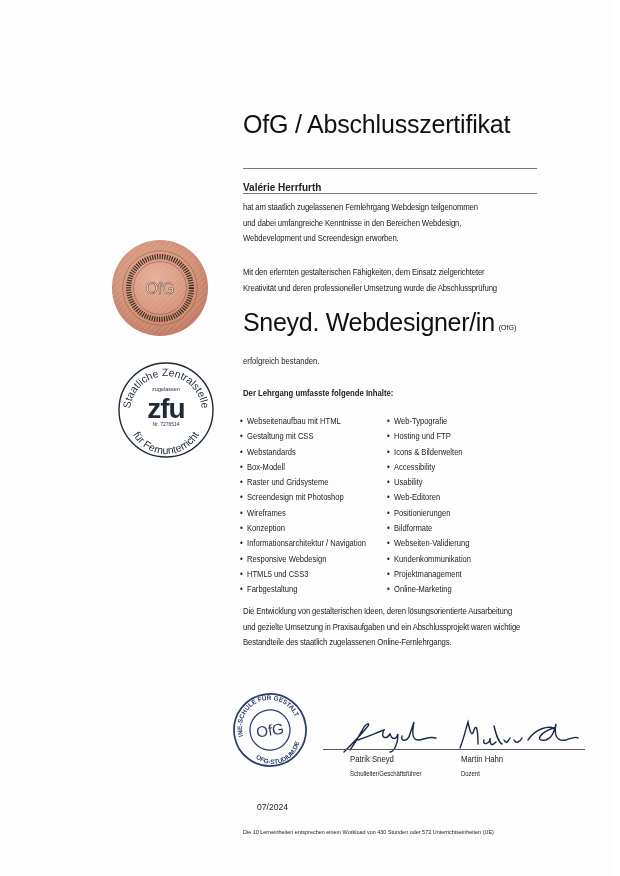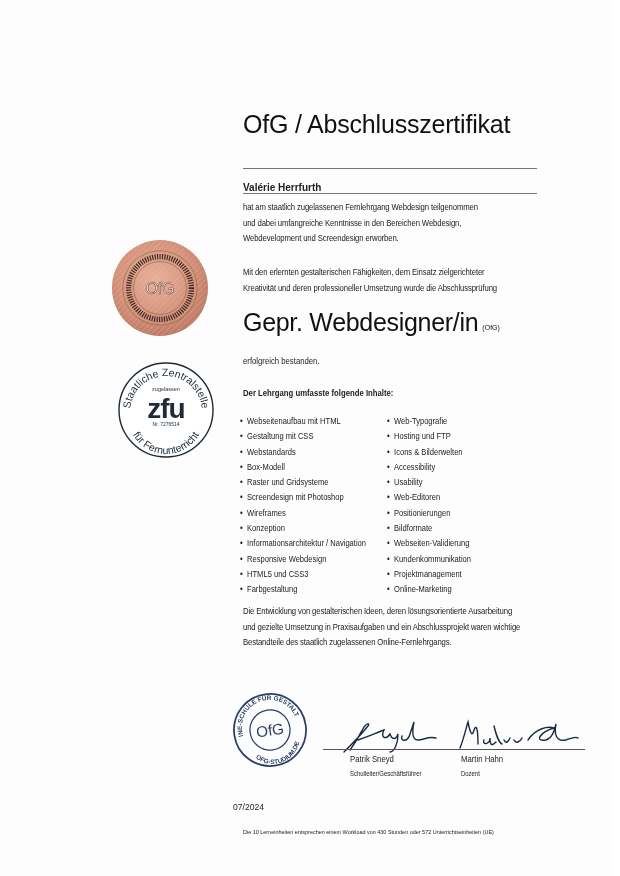--- a/index.html
+++ b/index.html
@@ -179,21 +179,21 @@
       color: #222;
       transform: scaleX(0.9);
       transform-origin: left top;
       white-space: nowrap;
     }
     .signer-name.n1, .signer-role.n1 { left: 350px; }
     .signer-name.n2, .signer-role.n2 { left: 461px; }
 
     .date {
       position: absolute;
-      left: 233px;
+      left: 257px;
       top: 802px;
       font-size: 8.6px;
       color: #222;
       white-space: nowrap;
     }
     .footnote {
       position: absolute;
       left: 243px;
       top: 828px;
       font-size: 6.2px;
@@ -219,21 +219,21 @@
     <p>und dabei umfangreiche Kenntnisse in den Bereichen Webdesign,</p>
     <p>Webdevelopment und Screendesign erworben.</p>
   </div>
 
   <div class="para p2">
     <p>Mit den erlernten gestalterischen Fähigkeiten, dem Einsatz zielgerichteter</p>
     <p>Kreativität und deren professioneller Umsetzung wurde die Abschlussprüfung</p>
   </div>
 
   <div class="degree">
-    <span>Gepr. Webdesigner/in</span><span class="sub">(OfG)</span>
+    <span>Sneyd. Webdesigner/in</span><span class="sub">(OfG)</span>
   </div>
 
   <div class="passed">erfolgreich bestanden.</div>
 
   <div class="list-heading">Der Lehrgang umfasste folgende Inhalte:</div>
 
   <ul class="list col1">
     <li>Webseitenaufbau mit HTML</li>
     <li>Gestaltung mit CSS</li>
     <li>Webstandards</li>

